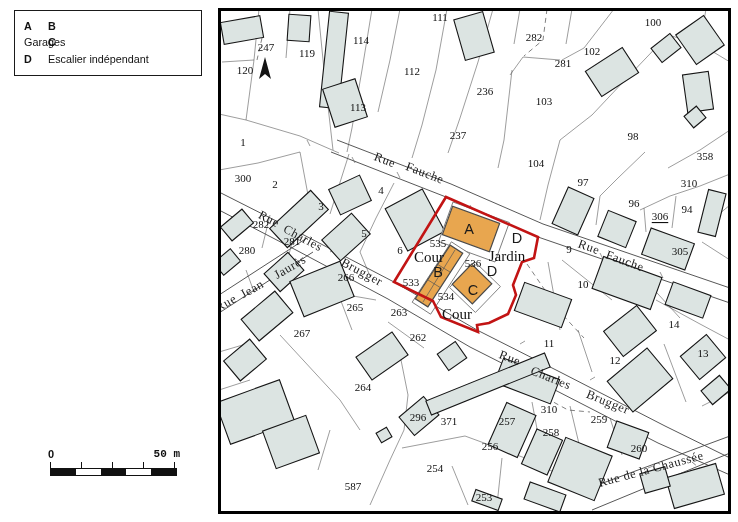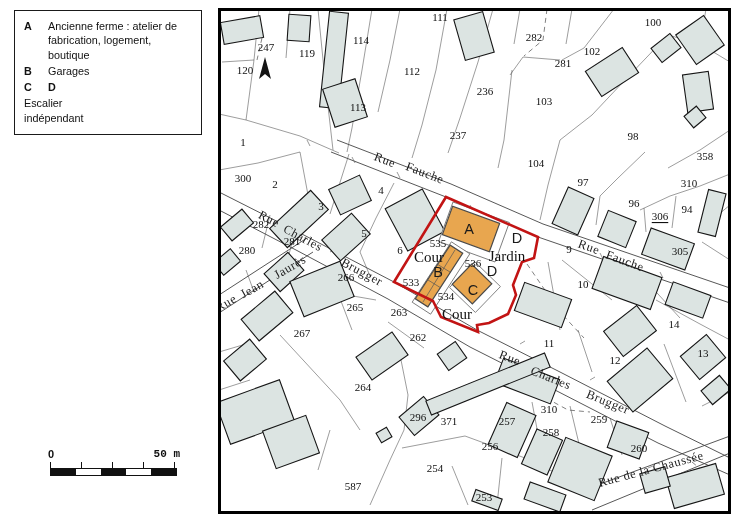--- a/index.html
+++ b/index.html
@@ -40,21 +40,20 @@
   .tickmark{stroke:#555;stroke-width:.6;}
 </style>
 </head>
 <body>
 
 <div id="stage">
 
   <div id="legend">
     <div id="legend-items">
         <div class="lg-key">A</div>
-        <div class="lg-txt">Ancienne ferme : atelier de fabrication, logement, boutique</div>
         <div class="lg-key">B</div>
         <div class="lg-txt">Garages</div>
         <div class="lg-key">C</div>
         <div class="lg-key">D</div>
         <div class="lg-txt">Escalier indépendant</div>
       </div>
   </div>
 
   <div id="scalebar">
     <div class="labels">

